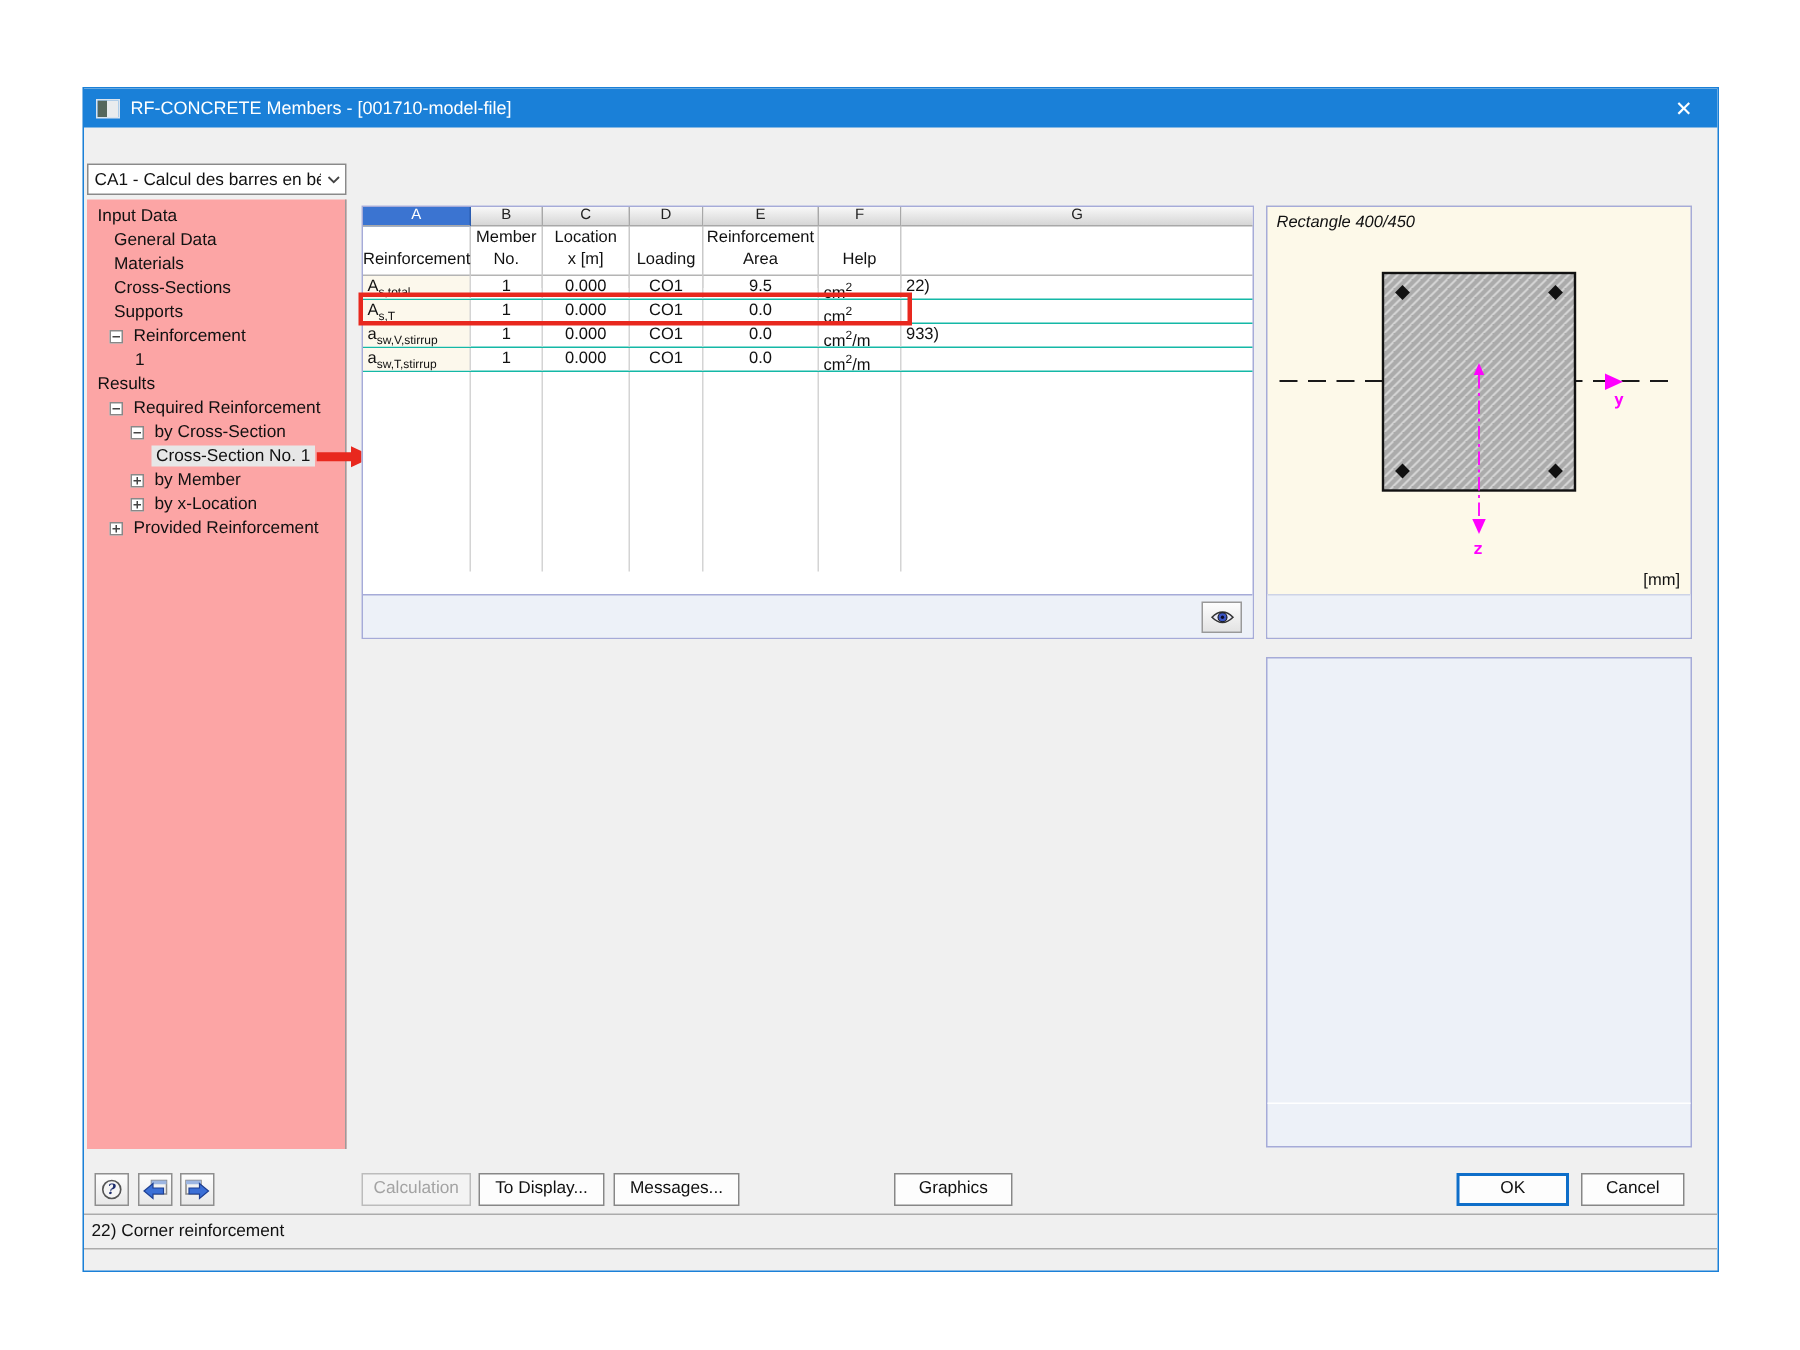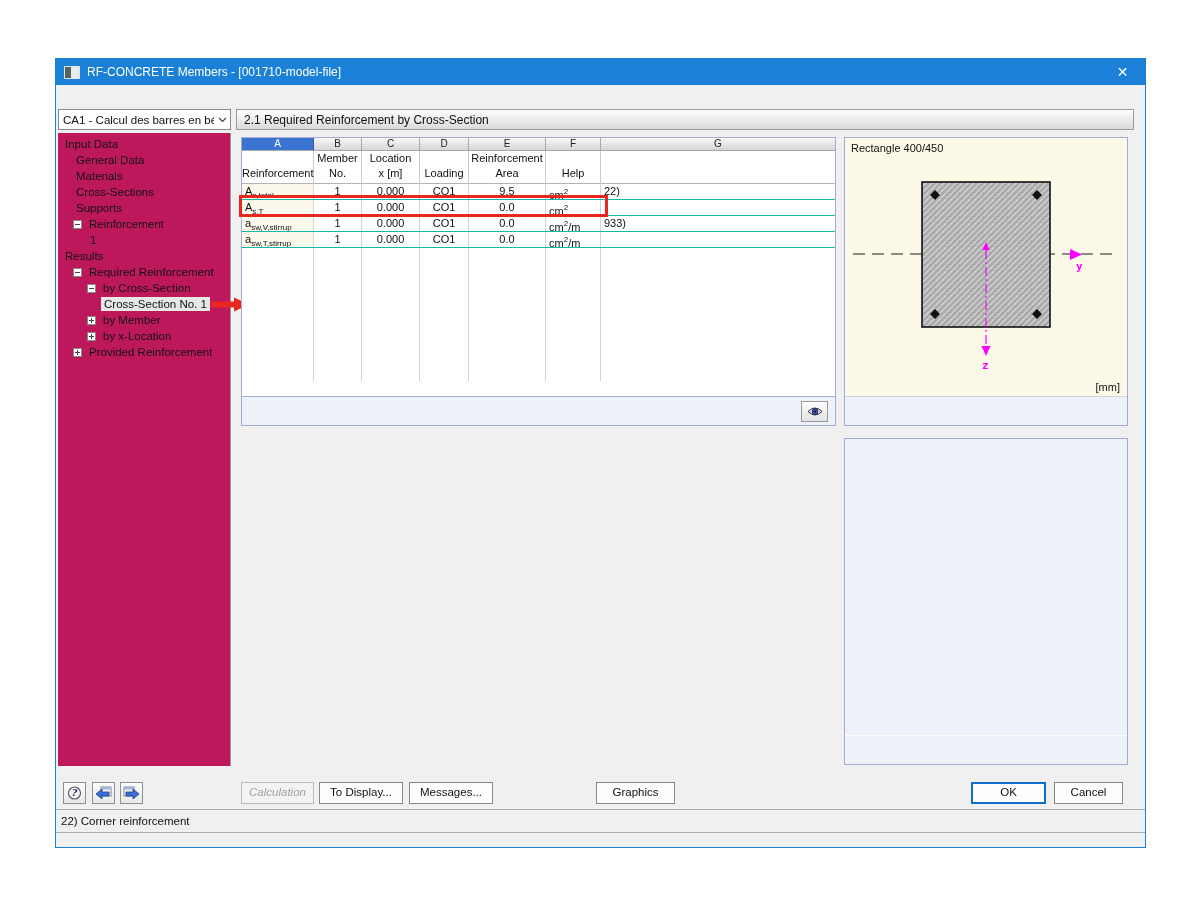--- a/index.html
+++ b/index.html
@@ -16,21 +16,21 @@
   .menubar { position:absolute; left:0; top:26px; right:0; height:21px; background:#f7f7f7; border-bottom:1px solid #e0e0e0; display:flex; align-items:center; font-size:12px; color:#111; padding-left:4px; }
   .menu-item { padding:0 9px; height:100%; display:flex; align-items:center; }
 
   
   .combo { position:absolute; left:2px; top:50px; width:173px; height:21px; background:#fff; border:1px solid #8a8a8a; display:flex; align-items:center; font-size:11.5px; padding-left:4px; color:#111; }
   .combo-text { flex:1; white-space:nowrap; overflow:hidden; }
   .combo-chevron { width:16px; flex:none; display:flex; align-items:center; justify-content:center; }
   .caption { position:absolute; left:180px; top:50px; width:898px; height:21px; background:linear-gradient(#fefefe,#dadada); border:1px solid #9b9b9b; display:flex; align-items:center; padding-left:7px; font-size:12px; color:#111; }
 
   
-  .tree { position:absolute; left:2px; top:74px; width:173px; height:633px; background:#be185d; border-right:1px solid #9b9b9b; font-size:11.5px; color:#111; padding-top:3px; }
+  .tree { position:absolute; left:2px; top:74px; width:173px; height:633px; background:#fca5a5; border-right:1px solid #9b9b9b; font-size:11.5px; color:#111; padding-top:3px; }
   .tree-row { height:16px; display:flex; align-items:center; position:relative; white-space:nowrap; }
   .lvl0 { padding-left:4px; } .lvl1 { padding-left:15px; } .lvl2 { padding-left:29px; } .lvl3 { padding-left:43px; }
   .expander { position:relative; width:9px; height:9px; border:1px solid #888; background:#fff; margin-right:4px; flex:none; }
   .expander::before { content:""; position:absolute; left:1px; right:1px; top:3px; height:1px; background:#444; }
   .expander.plus::after { content:""; position:absolute; top:1px; bottom:1px; left:3px; width:1px; background:#444; }
   .tree-label { padding:0 3px; line-height:14px; }
   .tree-label.selected { background:#e7e7e7; }
   .tree-arrow { margin-left:1px; flex:none; }
 
   
@@ -54,21 +54,21 @@
   .filler-cell { border-right:1px solid #d4d4d4; }
   .table-strip { position:absolute; left:0; right:0; bottom:0; height:29px; background:#edf1f8; border-top:1px solid #a6abd8; display:flex; align-items:center; justify-content:flex-end; padding-right:7px; }
   .eye-btn { width:27px; height:21px; background:linear-gradient(#fdfdfd,#e3e3e3); border:1px solid #999; display:flex; align-items:center; justify-content:center; }
 
   
   .annotation-rect { position:absolute; left:183px; top:136px; width:369px; height:22px; border:3px solid #e8281e; z-index:6; }
 
   
   .graphic-panel { position:absolute; left:788px; top:78px; width:284px; height:289px; border:1px solid #a6abd8; background:#fdf9e9; }
   .graphic-area { position:relative; height:258px; }
-  .graphic-title { position:absolute; left:6px; top:4px; font-size:11px; color:#111; }
+  .graphic-title { position:absolute; left:6px; top:4px; font-size:11px; color:#111;font-style:italic; }
   .graphic-unit { position:absolute; right:7px; bottom:3px; font-size:11px; color:#111; }
   .graphic-strip { position:absolute; left:0; right:0; bottom:0; height:29px; background:#edf1f8; border-top:1px solid #cdd3e6; }
 
   
   .lower-panel { position:absolute; left:788px; top:379px; width:284px; height:327px; border:1px solid #a6abd8; background:#edf1f8; }
   .lower-strip { position:absolute; left:0; right:0; bottom:0; height:29px; border-top:1px solid #ffffff; }
 
   
   .btn { position:absolute; top:723px; height:22px; background:#fdfdfd; border:1px solid #878787; font-size:11.5px; color:#111; text-align:center; line-height:19px; }
   .btn.disabled { color:#a3a3a3; background:#f3f3f3; border-color:#bcbcbc; }
@@ -92,21 +92,20 @@
 
   <div class="combo">
     <span class="combo-text">CA1 - Calcul des barres en béto</span>
     <span class="combo-chevron">
       <svg width="9" height="6" viewBox="0 0 9 6">
           <polyline points="1,1 4.5,4.5 8,1" fill="none" stroke="#444" stroke-width="1.2"></polyline>
         </svg>
     </span>
   </div>
 
-  <div class="caption">2.1 Required Reinforcement by Cross-Section</div>
 
   <div class="tree">
     <div class="tree-row lvl0">
         <span class="tree-label">Input Data</span>
       </div>
     <div class="tree-row lvl1">
         <span class="tree-label">General Data</span>
       </div>
     <div class="tree-row lvl1">
         <span class="tree-label">Materials</span>
@@ -297,21 +296,21 @@
       <polygon points="1,8 7,3 7,6 14,6 14,10 7,10 7,13" fill="#3b6fd6" stroke="#1d3f93" stroke-width="0.8"></polygon>
     </svg>
   </div>
   <div class="icon-btn" style="left:64px;">
     <svg width="17" height="15" viewBox="0 0 17 15">
       <rect x="1" y="1" width="10" height="9" fill="#f2f2f2" stroke="#888" stroke-width="1"></rect>
       <rect x="1" y="1" width="10" height="2.5" fill="#9db6e2"></rect>
       <polygon points="16,8 10,3 10,6 3,6 3,10 10,10 10,13" fill="#3b6fd6" stroke="#1d3f93" stroke-width="0.8"></polygon>
     </svg>
   </div>
-  <div class="btn disabled" style="left:185px; width:73px;font-style:italic;">Calculation</div>
+  <div class="btn disabled" style="left:185px; width:73px;">Calculation</div>
   <div class="btn" style="left:263px; width:84px;">To Display...</div>
   <div class="btn" style="left:353px; width:84px;">Messages...</div>
   <div class="btn" style="left:540px; width:79px;">Graphics</div>
   <div class="btn default" style="left:915px; width:75px;">OK</div>
   <div class="btn" style="left:998px; width:69px;">Cancel</div>
 
   <div class="statusbar">
     <span>22) Corner reinforcement</span>
   </div>
 

